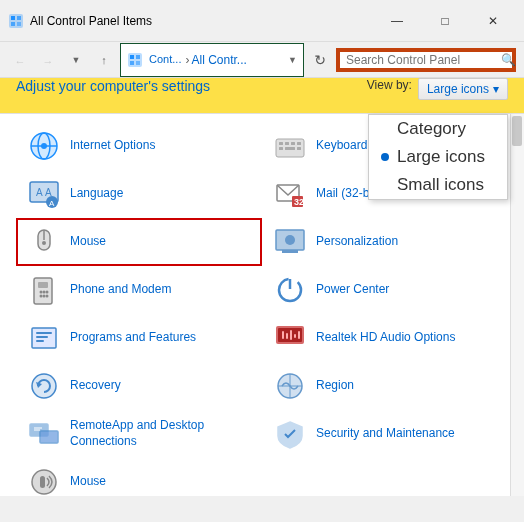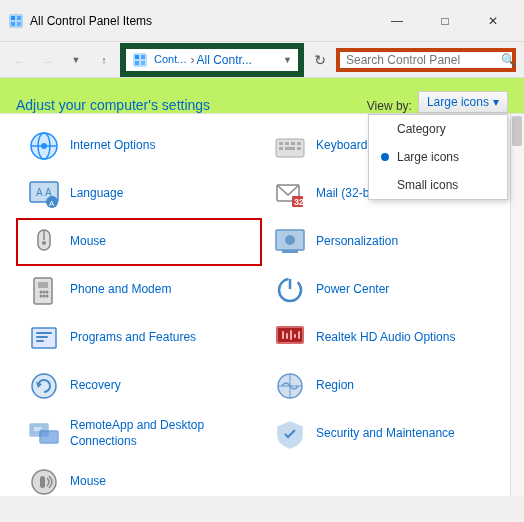--- a/index.html
+++ b/index.html
@@ -62,21 +62,21 @@
       cursor: pointer;
       display: flex; align-items: center; justify-content: center;
       color: #666;
       font-size: 11px;
       border-radius: 2px;
     }
     .nav-btn.disabled { color: #ccc; cursor: default; }
     .breadcrumb-bar {
       flex: 1;
       height: 34px;
-      border: 6px solid #14532d;
+      border: 1px solid #14532d;
       background: white;
       display: flex;
       align-items: center;
       padding: 0 6px;
       font-size: 12px;
       color: #0066cc;
       cursor: pointer;
       position: relative;
     }
     .breadcrumb-bar .path-item {
@@ -127,24 +127,24 @@
       display: flex;
       flex-direction: column;
       position: relative;
       overflow: hidden;
     }
 
     
     .view-bar {
       height: 36px;
       display: flex;
-      align-items: flex-end;
+      align-items: flex-start;
       padding: 0 16px;
       border-bottom: 1px solid #e0e0e0;
-      background: #bef264;
+      background: #fde047;
     }
     .adjust-text {
       flex: 1;
       font-size: 14px;
       color: #0066cc;
       font-weight: 400;
     }
     .view-by-label {
       font-size: 12px;
       color: #333;
@@ -174,21 +174,21 @@
       border: 1px solid #ccc;
       box-shadow: 2px 2px 6px rgba(0,0,0,0.2);
       z-index: 100;
     }
     .dropdown-item {
       height: 28px;
       display: flex;
       align-items: center;
       padding: 0 12px;
       cursor: pointer;
-      font-size: 12px;
+      font-size: 17px;
       color: #333;
       gap: 8px;
     }
     .dropdown-item .radio-dot {
       width: 8px; height: 8px;
       border-radius: 50%;
       background: #0066cc;
       display: inline-block;
     }
     .dropdown-item .radio-empty {

